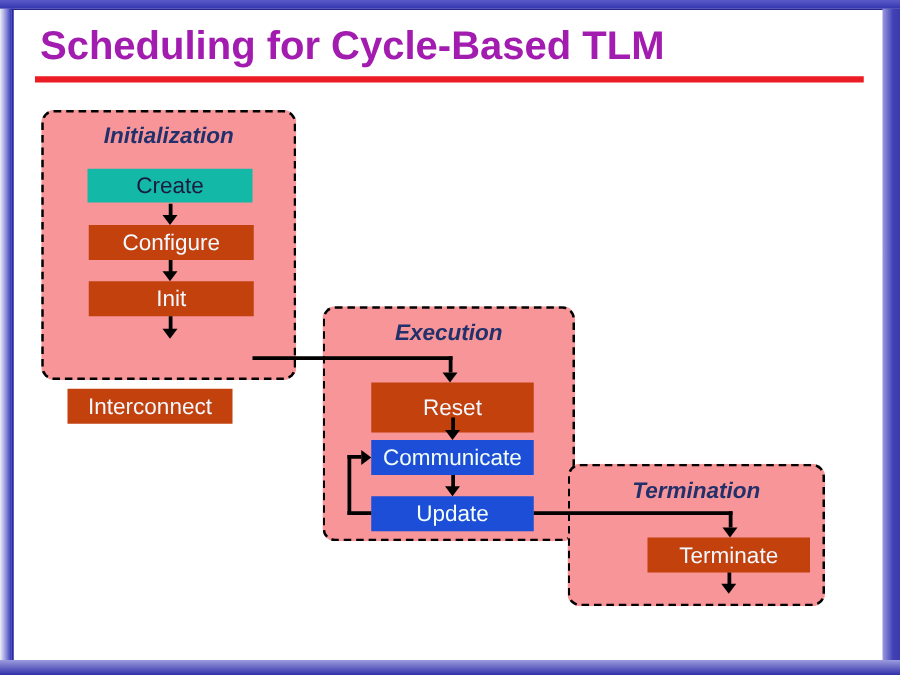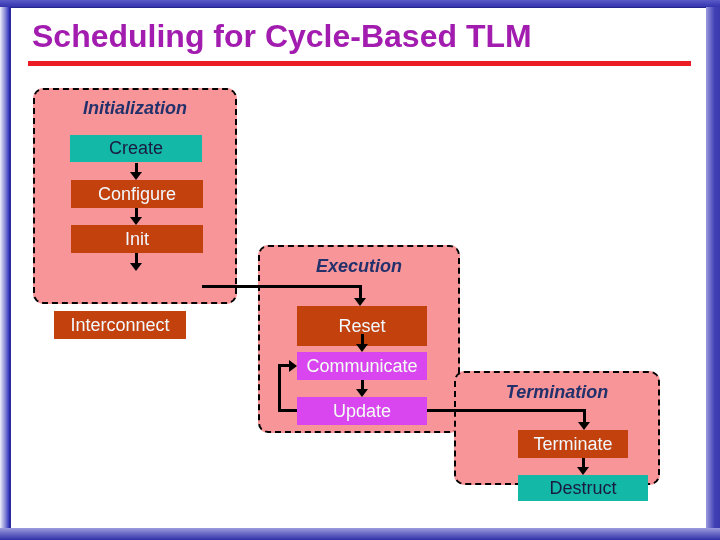--- a/index.html
+++ b/index.html
@@ -55,21 +55,21 @@
   .g-exec { left:258px; top:245px; width:202px; height:188px; }
   .g-term { left:454px; top:371px; width:206px; height:114px; }
 
   
   .step {
     position:absolute; display:flex; align-items:center; justify-content:center;
     font-size:18px; box-sizing:border-box;
   }
   .step.blue   { background:#c2410c; color:#f2f8ff; }
   .step.yellow { background:#14b8a6; color:#1a1a40; }
-  .step.green  { background:#d946ef; color:#f4fff4; }
+  .step.green  { background:#1d4ed8; color:#f4fff4; }
 
   
   .shaft-v { position:absolute; width:3px;  background:#000; }
   .shaft-h { position:absolute; height:3px; background:#000; }
   .head-down {
     position:absolute; width:0; height:0;
     border-left:6px solid transparent; border-right:6px solid transparent;
     border-top:8px solid #000;
   }
   .head-right {
@@ -102,22 +102,21 @@
   <div class="group g-exec">
     <div class="group-title" style="top:9px;">Execution</div>
   </div>
   <div class="step blue" style="left:297px; top:306px; width:130px; height:40px;">Reset</div>
   <div class="step green" style="left:297px; top:352px; width:130px; height:28px;">Communicate</div>
   <div class="step green" style="left:297px; top:397px; width:130px; height:28px;text-align:right;">Update</div>
 
   <div class="group g-term">
     <div class="group-title" style="top:9px;">Termination</div>
   </div>
-  <div class="step blue" style="left:518px; top:430px; width:110px; height:28px;">Terminate</div>
-  <div class="step yellow" style="left:518px; top:475px; width:130px; height:26px;">Destruct</div>
+  <div class="step blue" style="left:518px; top:430px; width:130px; height:28px;">Terminate</div>
 
   <div class="shaft-v" style="left:135px; top:163px; height:10px;"></div>
   <div class="head-down" style="left:130px; top:172px;"></div>
   <div class="shaft-v" style="left:135px; top:208px; height:10px;"></div>
   <div class="head-down" style="left:130px; top:217px;"></div>
   <div class="shaft-v" style="left:135px; top:253px; height:11px;"></div>
   <div class="head-down" style="left:130px; top:263px;"></div>
 
   <div class="shaft-v" style="left:361px; top:334px; height:11px;"></div>
   <div class="head-down" style="left:356px; top:344px;"></div>

